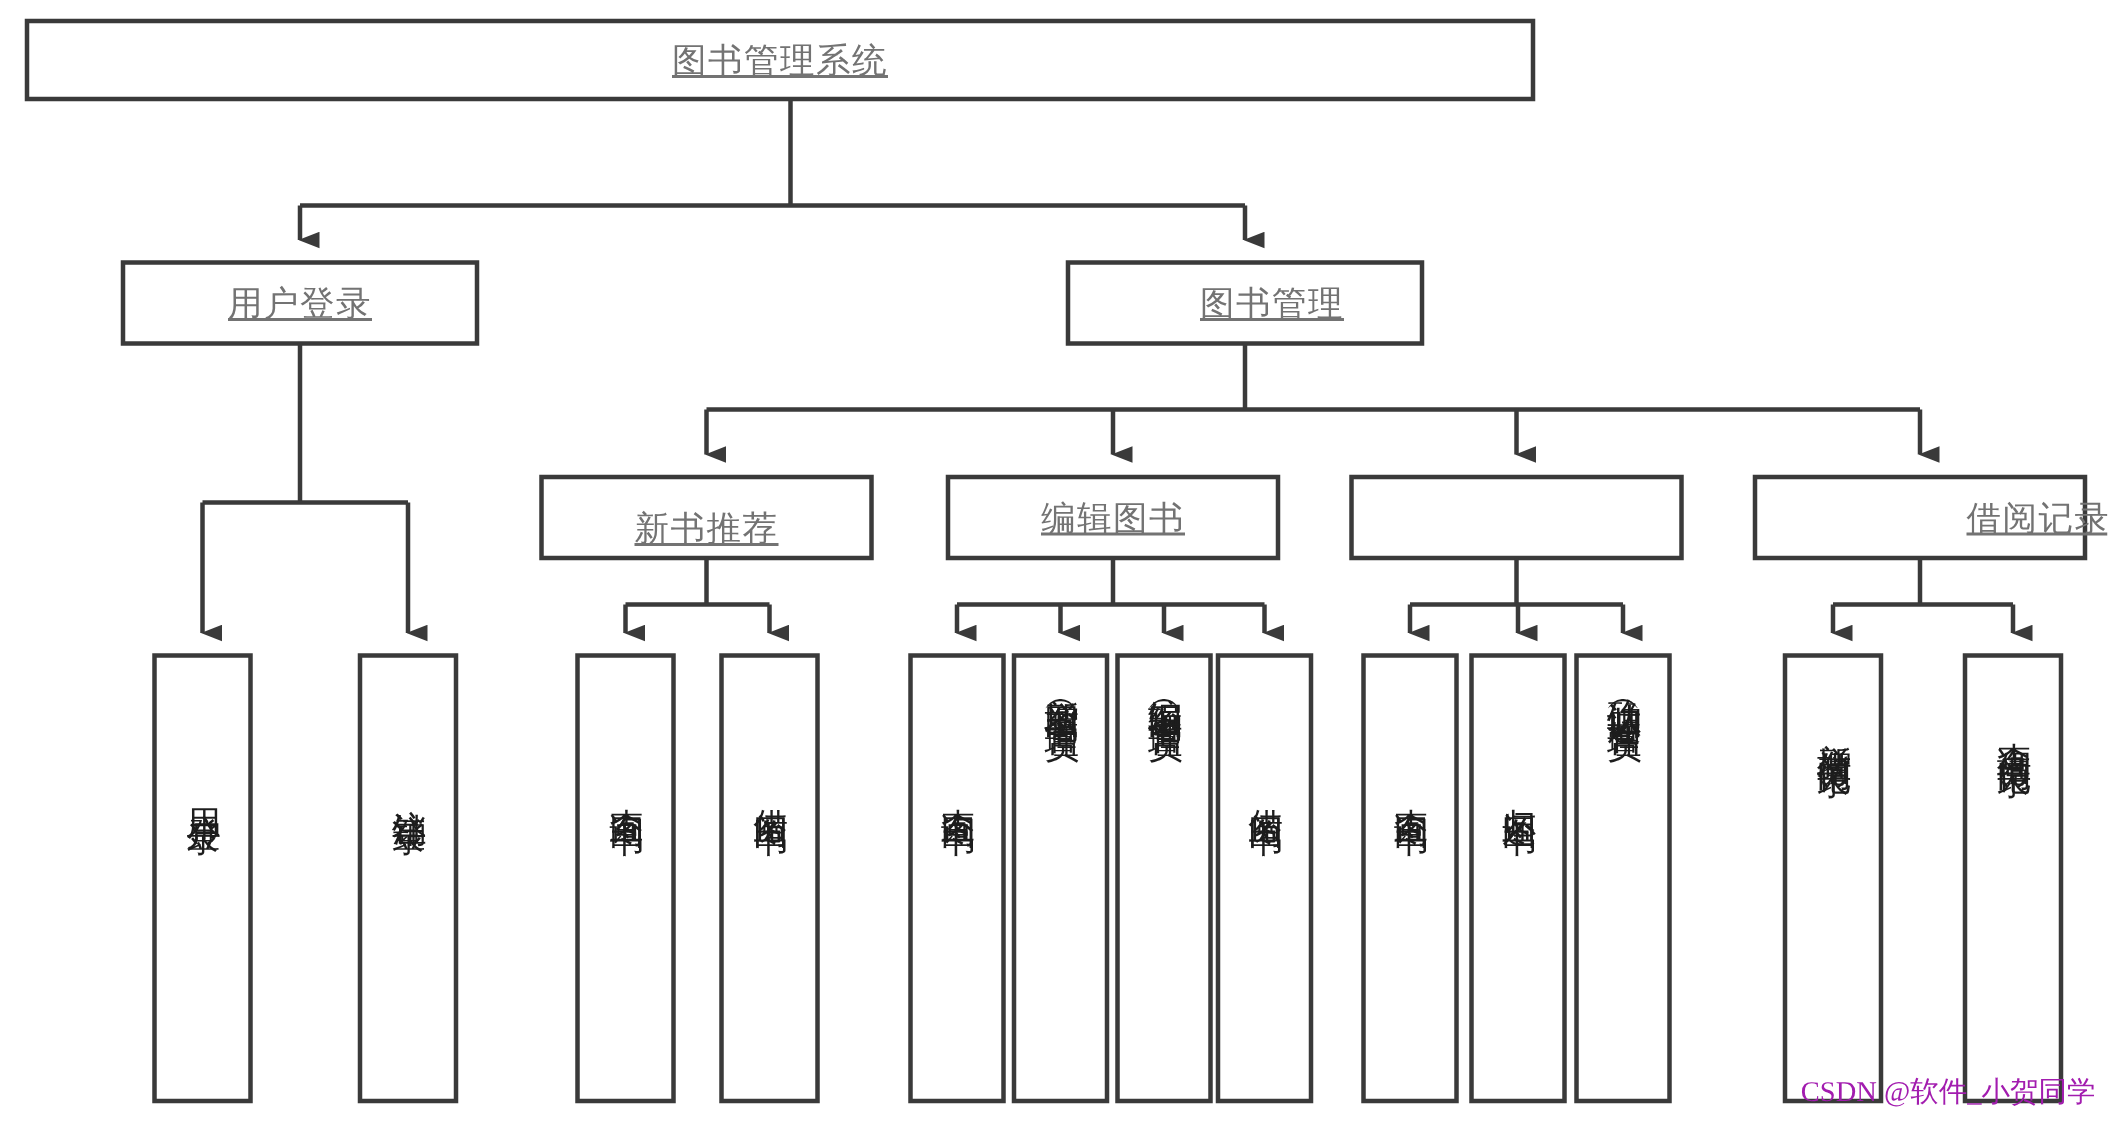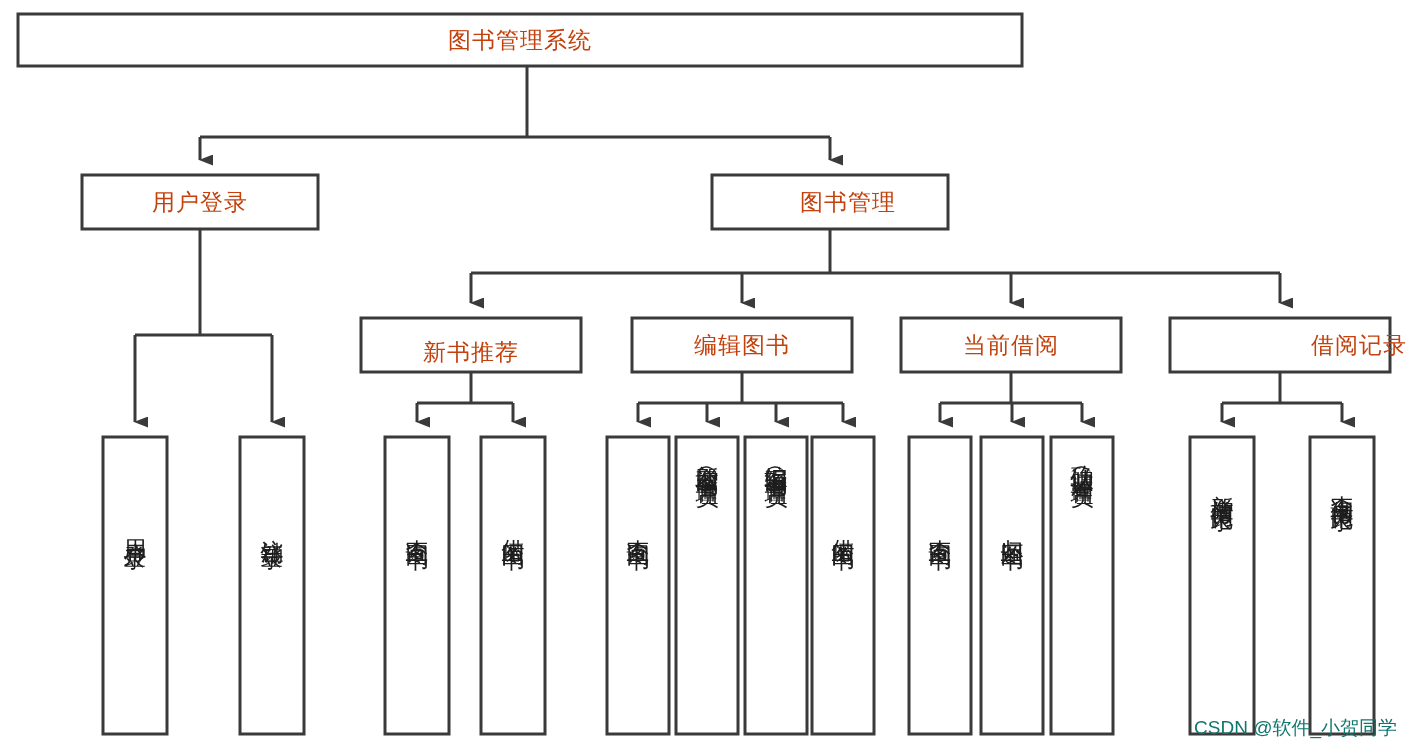--- a/index.html
+++ b/index.html
@@ -38,23 +38,23 @@
     stroke-linecap: butt;
   }
   .arrow-head {
     fill: #3a3a3a;
     stroke: none;
   }
   .watermark-text {
     position: absolute;
     right: 8px;
     bottom: 6px;
-    font-family: Liberation Sans, sans-serif;
+    font-family: Liberation Serif, serif;
     font-size: 19px;
-    color: #0f766e;
+    color: #a21caf;
     white-space: nowrap;
     user-select: none;
   }
   .vlabel-wrap {
     position: absolute;
     display: flex;
     align-items: flex-start;
     justify-content: center;
     pointer-events: none;
   }
@@ -68,24 +68,25 @@
     letter-spacing: 3px;
     white-space: nowrap;
   }
   .hlabel {
     position: absolute;
     display: flex;
     align-items: center;
     justify-content: center;
     font-family: "DejaVu Sans", "Liberation Sans", sans-serif;
     font-size: 23px;
-    color: #c2410c;
+    color: #737373;
     letter-spacing: 1px;
     pointer-events: none;
     white-space: nowrap;
+    text-decoration: underline;
   }
 </style>
 </head>
 <body>
 
 <div id="diagram-root">
 
   <svg id="tree-svg" viewBox="0 0 1405 747">
     <defs>
       <marker id="arrow" viewBox="0 0 12 14" refX="5.5" refY="13" markerWidth="12" markerHeight="14" orient="auto-start-reverse" markerUnits="userSpaceOnUse">
@@ -172,23 +173,20 @@
   <div class="hlabel" style="left:712px; top:175px; width:272px; height:54px;text-align:right;">
     <span>图书管理</span>
   </div>
 
   <div class="hlabel" style="left:361px; top:318px; width:220px; height:68px;">
     <span>新书推荐</span>
   </div>
   <div class="hlabel" style="left:632px; top:318px; width:220px; height:54px;">
     <span>编辑图书</span>
   </div>
-  <div class="hlabel" style="left:901px; top:318px; width:220px; height:54px;">
-    <span>当前借阅</span>
-  </div>
   <div class="hlabel" style="left:1235px; top:318px; width:248px; height:54px;">
     <span>借阅记录</span>
   </div>
 
   <div class="vlabel-wrap" style="left:103px; top:437px; width:64px; height:297px; padding-top:84px;">
     <span class="vlabel">用户登录</span>
   </div>
   <div class="vlabel-wrap" style="left:240px; top:437px; width:64px; height:297px; padding-top:84px;">
     <span class="vlabel">注销登录</span>
   </div>

